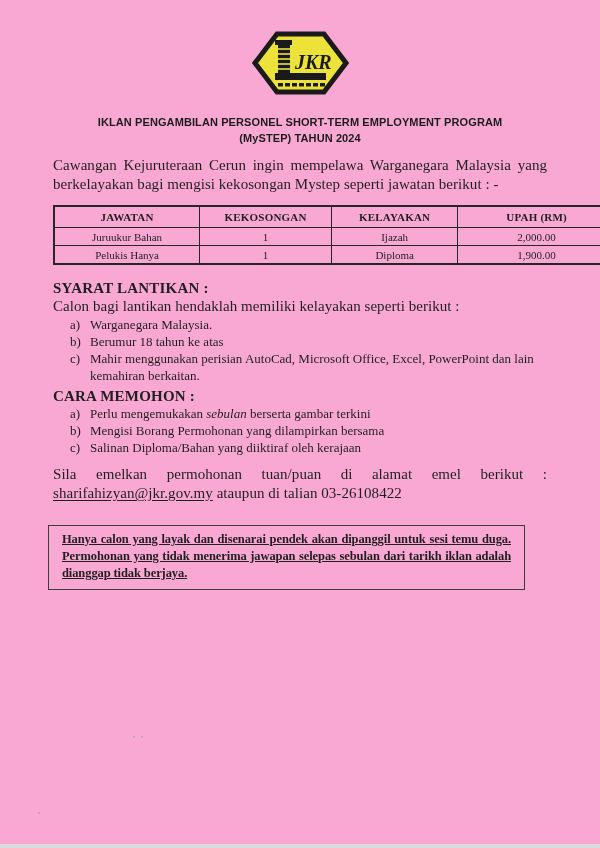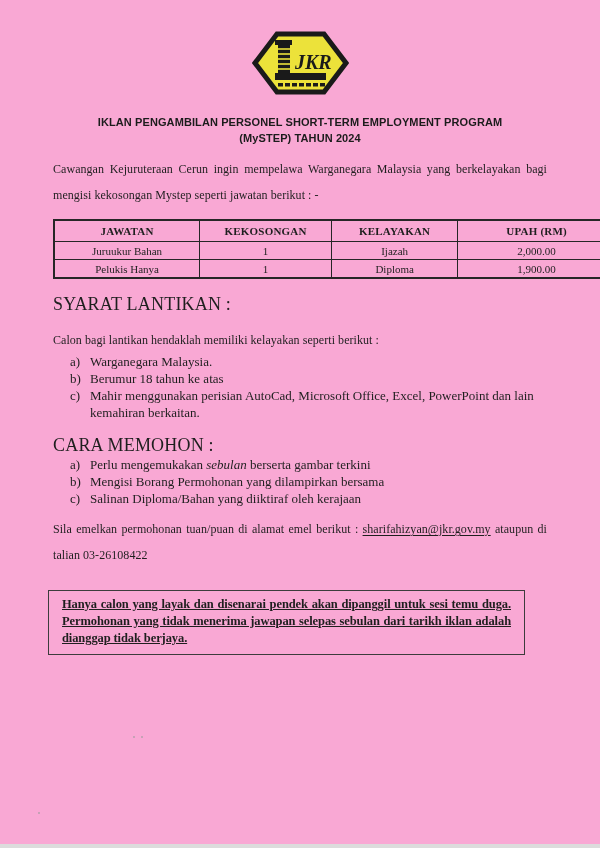--- a/index.html
+++ b/index.html
@@ -24,21 +24,21 @@
   .org-block { margin-top:7px; }
 
   .title-block { margin-top:16px; }
   .title-line {
     font-family:"Liberation Sans", sans-serif;
     font-weight:bold; font-size:11px; line-height:16px;
     letter-spacing:0.1px; color:#1c1c1c;
   }
 
   .para {
-    font-size:12px; line-height:26px; text-align:justify;
+    font-size:15px; line-height:19px; text-align:justify;
     letter-spacing:0.05px;
   }
   .intro { margin-top:10px; }
 
   table.vacancy {
     margin-top:11px;
     border-collapse:collapse;
     width:564px;
     border:2px solid #262626;
     font-size:11px;
@@ -46,29 +46,29 @@
   table.vacancy th, table.vacancy td {
     border:1px solid #262626;
     text-align:center;
     padding:0 2px;
   }
   table.vacancy th { height:20px; font-weight:bold; letter-spacing:0.2px; }
   table.vacancy td { height:17px; }
 
   .section-heading {
     margin-top:15px;
-    font-size:18px; font-weight:normal; letter-spacing:0.2px;
-  }
-  .lead { margin-top:12px; }
+    font-size:15px; font-weight:bold; letter-spacing:0.2px;
+  }
+  .lead { }
   .doc-list { }
   .doc-list-item { display:flex; margin-left:17px; font-size:13px; line-height:17px; }
   .doc-list-item .li-label { flex:0 0 20px; }
   .doc-list-item .li-text { flex:1; }
 
-  .cara-heading { margin-top:14px; }
+  .cara-heading { margin-top:4px; }
   .cara-lead { margin-top:10px; }
   .bold { font-weight:bold; }
   .italic { font-style:italic; }
 
   .contact { margin-top:9px; }
   .email { text-decoration:underline; text-underline-offset:2px; }
 
   .notice-box {
     margin-top:22px; margin-left:-5px;
     width:477px; box-sizing:border-box;

